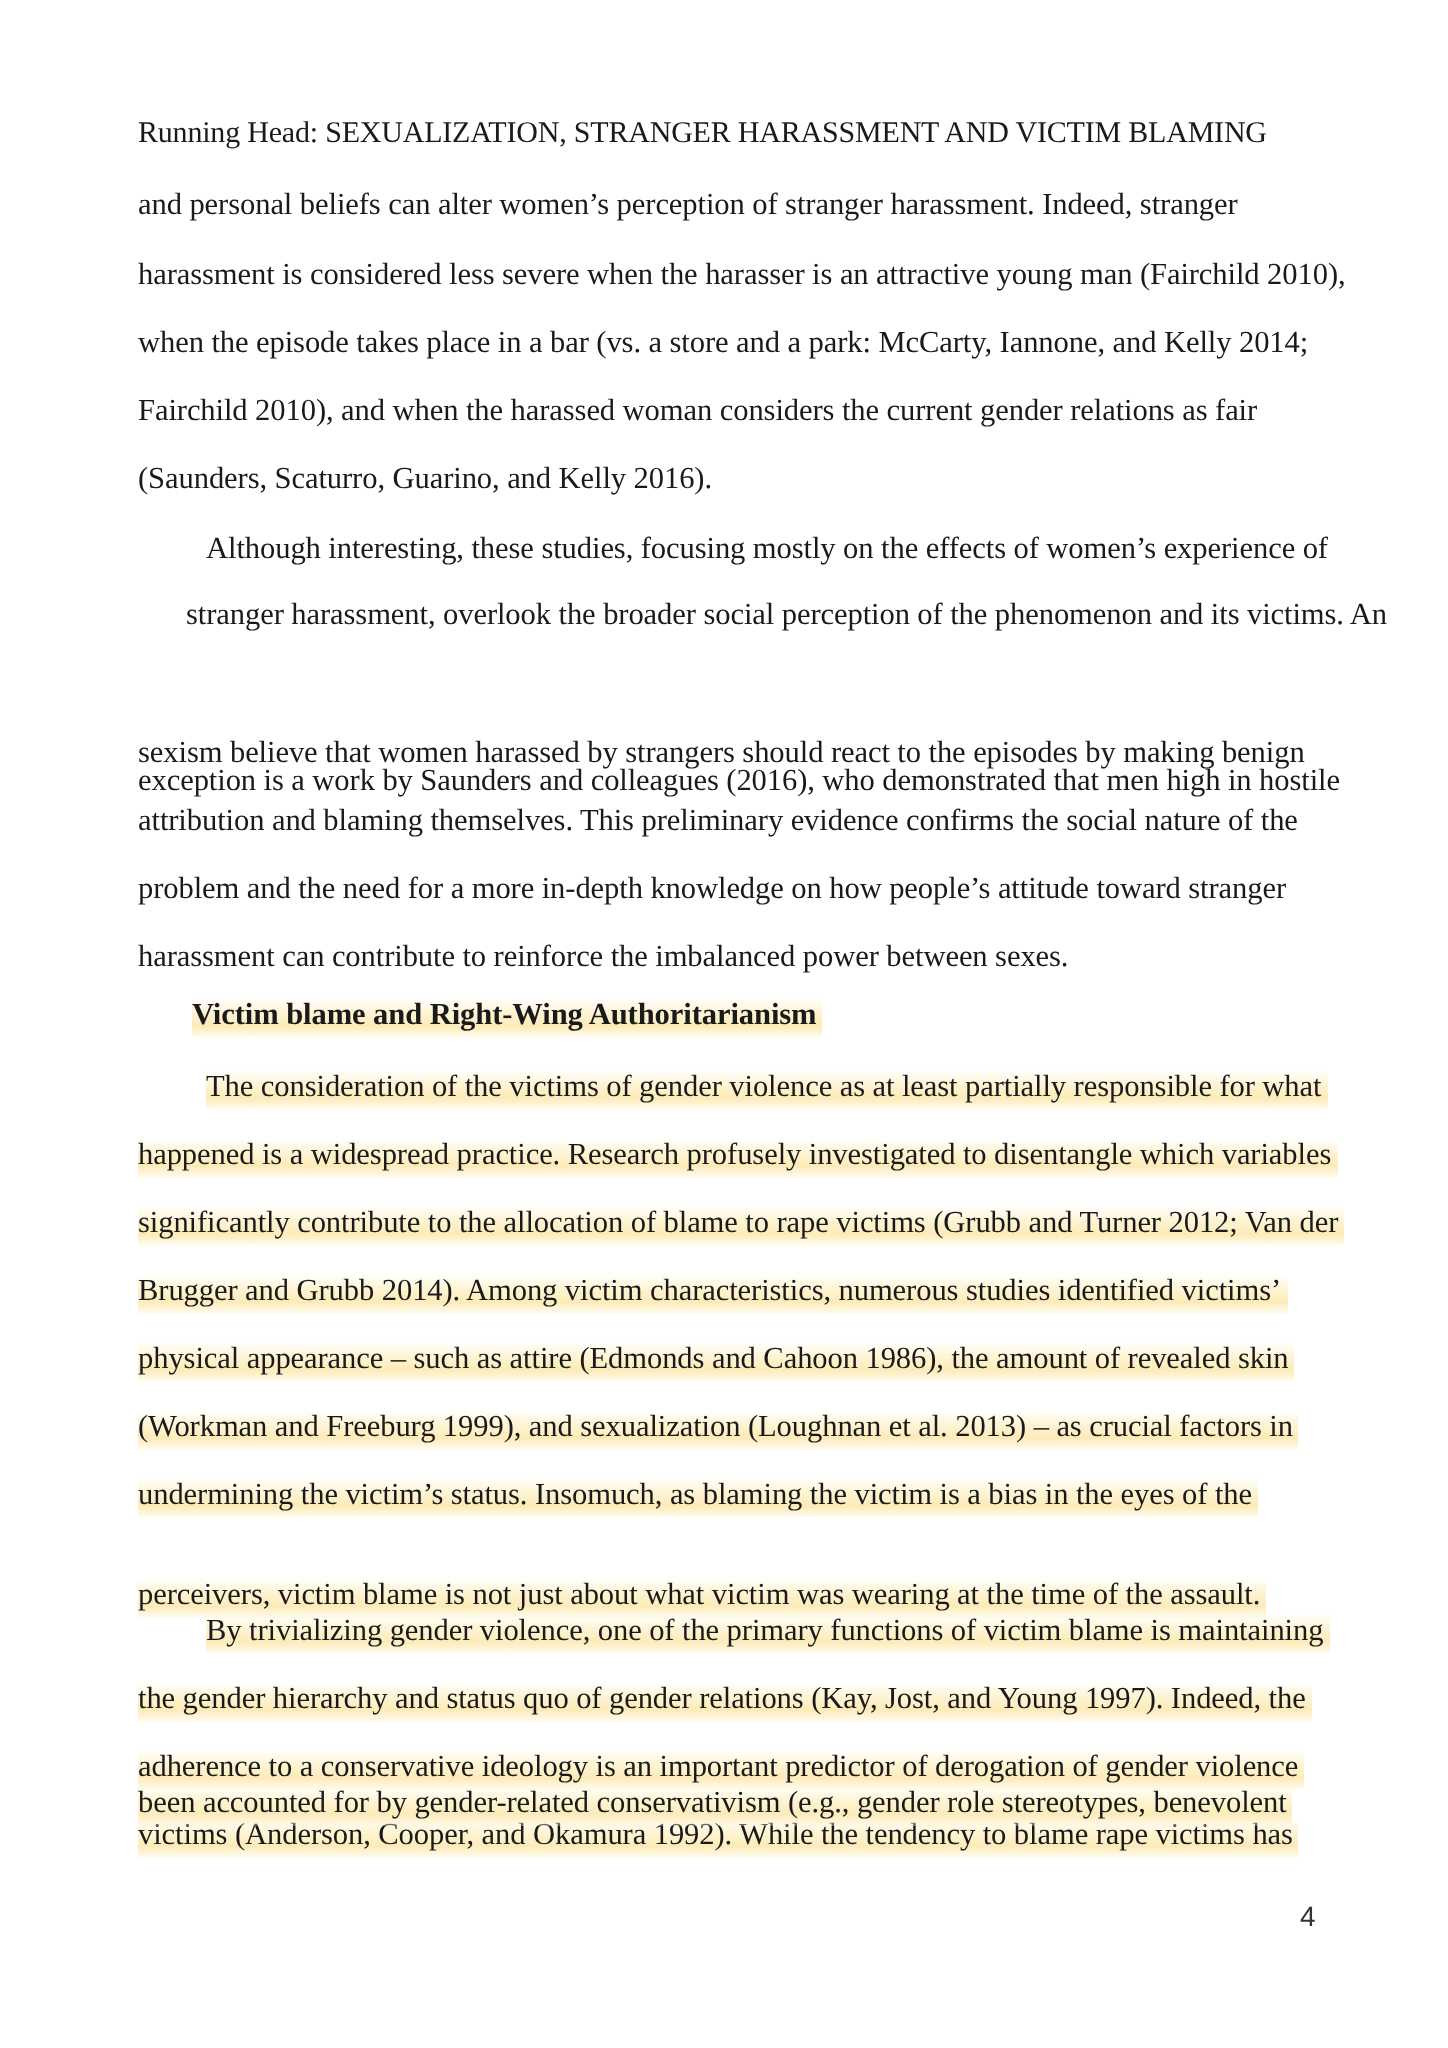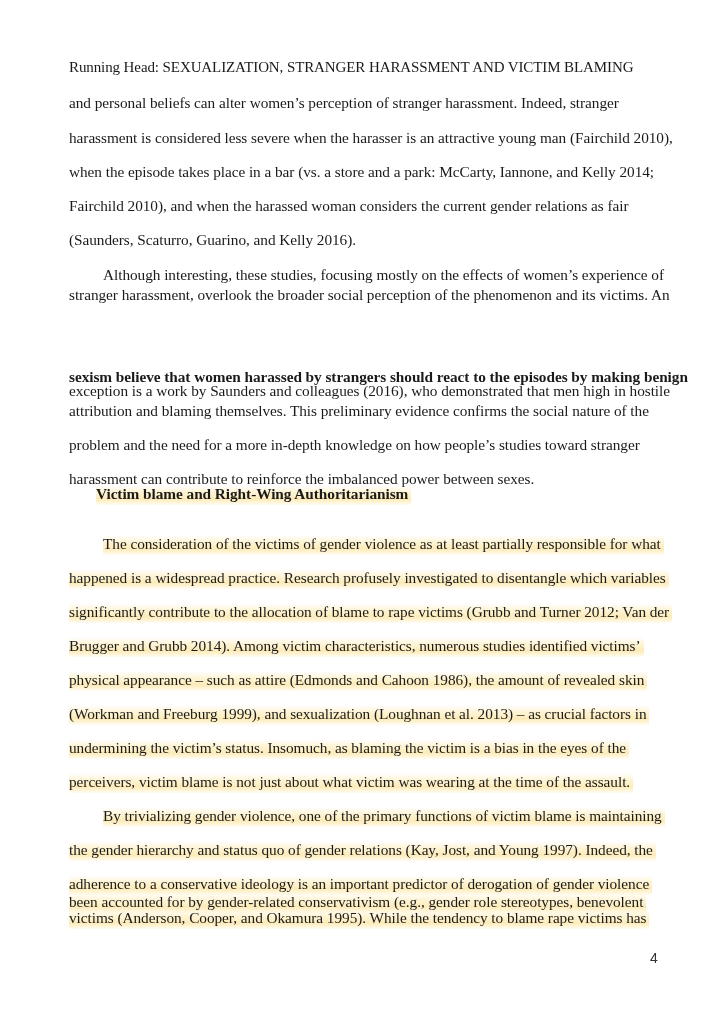--- a/index.html
+++ b/index.html
@@ -62,35 +62,35 @@
 
 <div class="page">
   <div class="running-head">Running Head: SEXUALIZATION, STRANGER HARASSMENT AND VICTIM BLAMING</div>
   <div id="body-lines">
       <div class="line" style="top: 93px;"><span>and personal beliefs can alter women’s perception of stranger harassment. Indeed, stranger</span></div>
       <div class="line" style="top: 128px;"><span>harassment is considered less severe when the harasser is an attractive young man (Fairchild 2010),</span></div>
       <div class="line" style="top: 162px;"><span>when the episode takes place in a bar (vs. a store and a park: McCarty, Iannone, and Kelly 2014;</span></div>
       <div class="line" style="top: 196px;"><span>Fairchild 2010), and when the harassed woman considers the current gender relations as fair</span></div>
       <div class="line" style="top: 230px;"><span>(Saunders, Scaturro, Guarino, and Kelly 2016).</span></div>
       <div class="line indent" style="top: 265px;"><span>Although interesting, these studies, focusing mostly on the effects of women’s experience of</span></div>
-      <div class="line" style="top: 285px;"><span>stranger harassment, overlook the broader social perception of the phenomenon and its victims. An</span></div>
+      <div class="line" style="top: 298px; margin-left: 24px;"><span>stranger harassment, overlook the broader social perception of the phenomenon and its victims. An</span></div>
       <div class="line" style="top: 333px; margin-top: 48px;"><span>exception is a work by Saunders and colleagues (2016), who demonstrated that men high in hostile</span></div>
-      <div class="line" style="top: 367px; font-weight: bold;"><span>sexism believe that women harassed by strangers should react to the episodes by making benign</span></div>
+      <div class="line" style="top: 367px;"><span>sexism believe that women harassed by strangers should react to the episodes by making benign</span></div>
       <div class="line" style="top: 401px;"><span>attribution and blaming themselves. This preliminary evidence confirms the social nature of the</span></div>
-      <div class="line" style="top: 435px;"><span>problem and the need for a more in-depth knowledge on how people’s studies toward stranger</span></div>
+      <div class="line" style="top: 435px;"><span>problem and the need for a more in-depth knowledge on how people’s attitude toward stranger</span></div>
       <div class="line" style="top: 469px;"><span>harassment can contribute to reinforce the imbalanced power between sexes.</span></div>
-      <div class="line heading" style="top: 484px; padding-left: 27px;"><span class="hl">Victim blame and Right-Wing Authoritarianism</span></div>
+      <div class="line heading" style="top: 498px; padding-left: 27px;"><span class="hl">Victim blame and Right-Wing Authoritarianism</span></div>
       <div class="line indent" style="top: 534px;"><span class="hl">The consideration of the victims of gender violence as at least partially responsible for what</span></div>
       <div class="line" style="top: 568px;"><span class="hl">happened is a widespread practice. Research profusely investigated to disentangle which variables</span></div>
       <div class="line" style="top: 602px;"><span class="hl">significantly contribute to the allocation of blame to rape victims (Grubb and Turner 2012; Van der</span></div>
       <div class="line" style="top: 636px;"><span class="hl">Brugger and Grubb 2014). Among victim characteristics, numerous studies identified victims’</span></div>
       <div class="line" style="top: 670px;"><span class="hl">physical appearance – such as attire (Edmonds and Cahoon 1986), the amount of revealed skin</span></div>
       <div class="line" style="top: 704px;"><span class="hl">(Workman and Freeburg 1999), and sexualization (Loughnan et al. 2013) – as crucial factors in</span></div>
       <div class="line" style="top: 738px;"><span class="hl">undermining the victim’s status. Insomuch, as blaming the victim is a bias in the eyes of the</span></div>
-      <div class="line" style="top: 772px;"><span class="hl">perceivers, victim blame is not just about what victim was wearing at the time of the assault.</span></div>
+      <div class="line" style="top: 788px;"><span class="hl">perceivers, victim blame is not just about what victim was wearing at the time of the assault.</span></div>
       <div class="line indent" style="top: 806px;"><span class="hl">By trivializing gender violence, one of the primary functions of victim blame is maintaining</span></div>
       <div class="line" style="top: 840px;"><span class="hl">the gender hierarchy and status quo of gender relations (Kay, Jost, and Young 1997). Indeed, the</span></div>
       <div class="line" style="top: 874px;"><span class="hl">adherence to a conservative ideology is an important predictor of derogation of gender violence</span></div>
-      <div class="line" style="top: 908px;"><span class="hl">victims (Anderson, Cooper, and Okamura 1995). While the tendency to blame rape victims has</span></div>
+      <div class="line" style="top: 908px;"><span class="hl">victims (Anderson, Cooper, and Okamura 1992). While the tendency to blame rape victims has</span></div>
       <div class="line" style="top: 892px;"><span class="hl">been accounted for by gender-related conservativism (e.g., gender role stereotypes, benevolent</span></div>
     </div>
   <div class="page-number">4</div>
 </div>
 
 </body></html>

